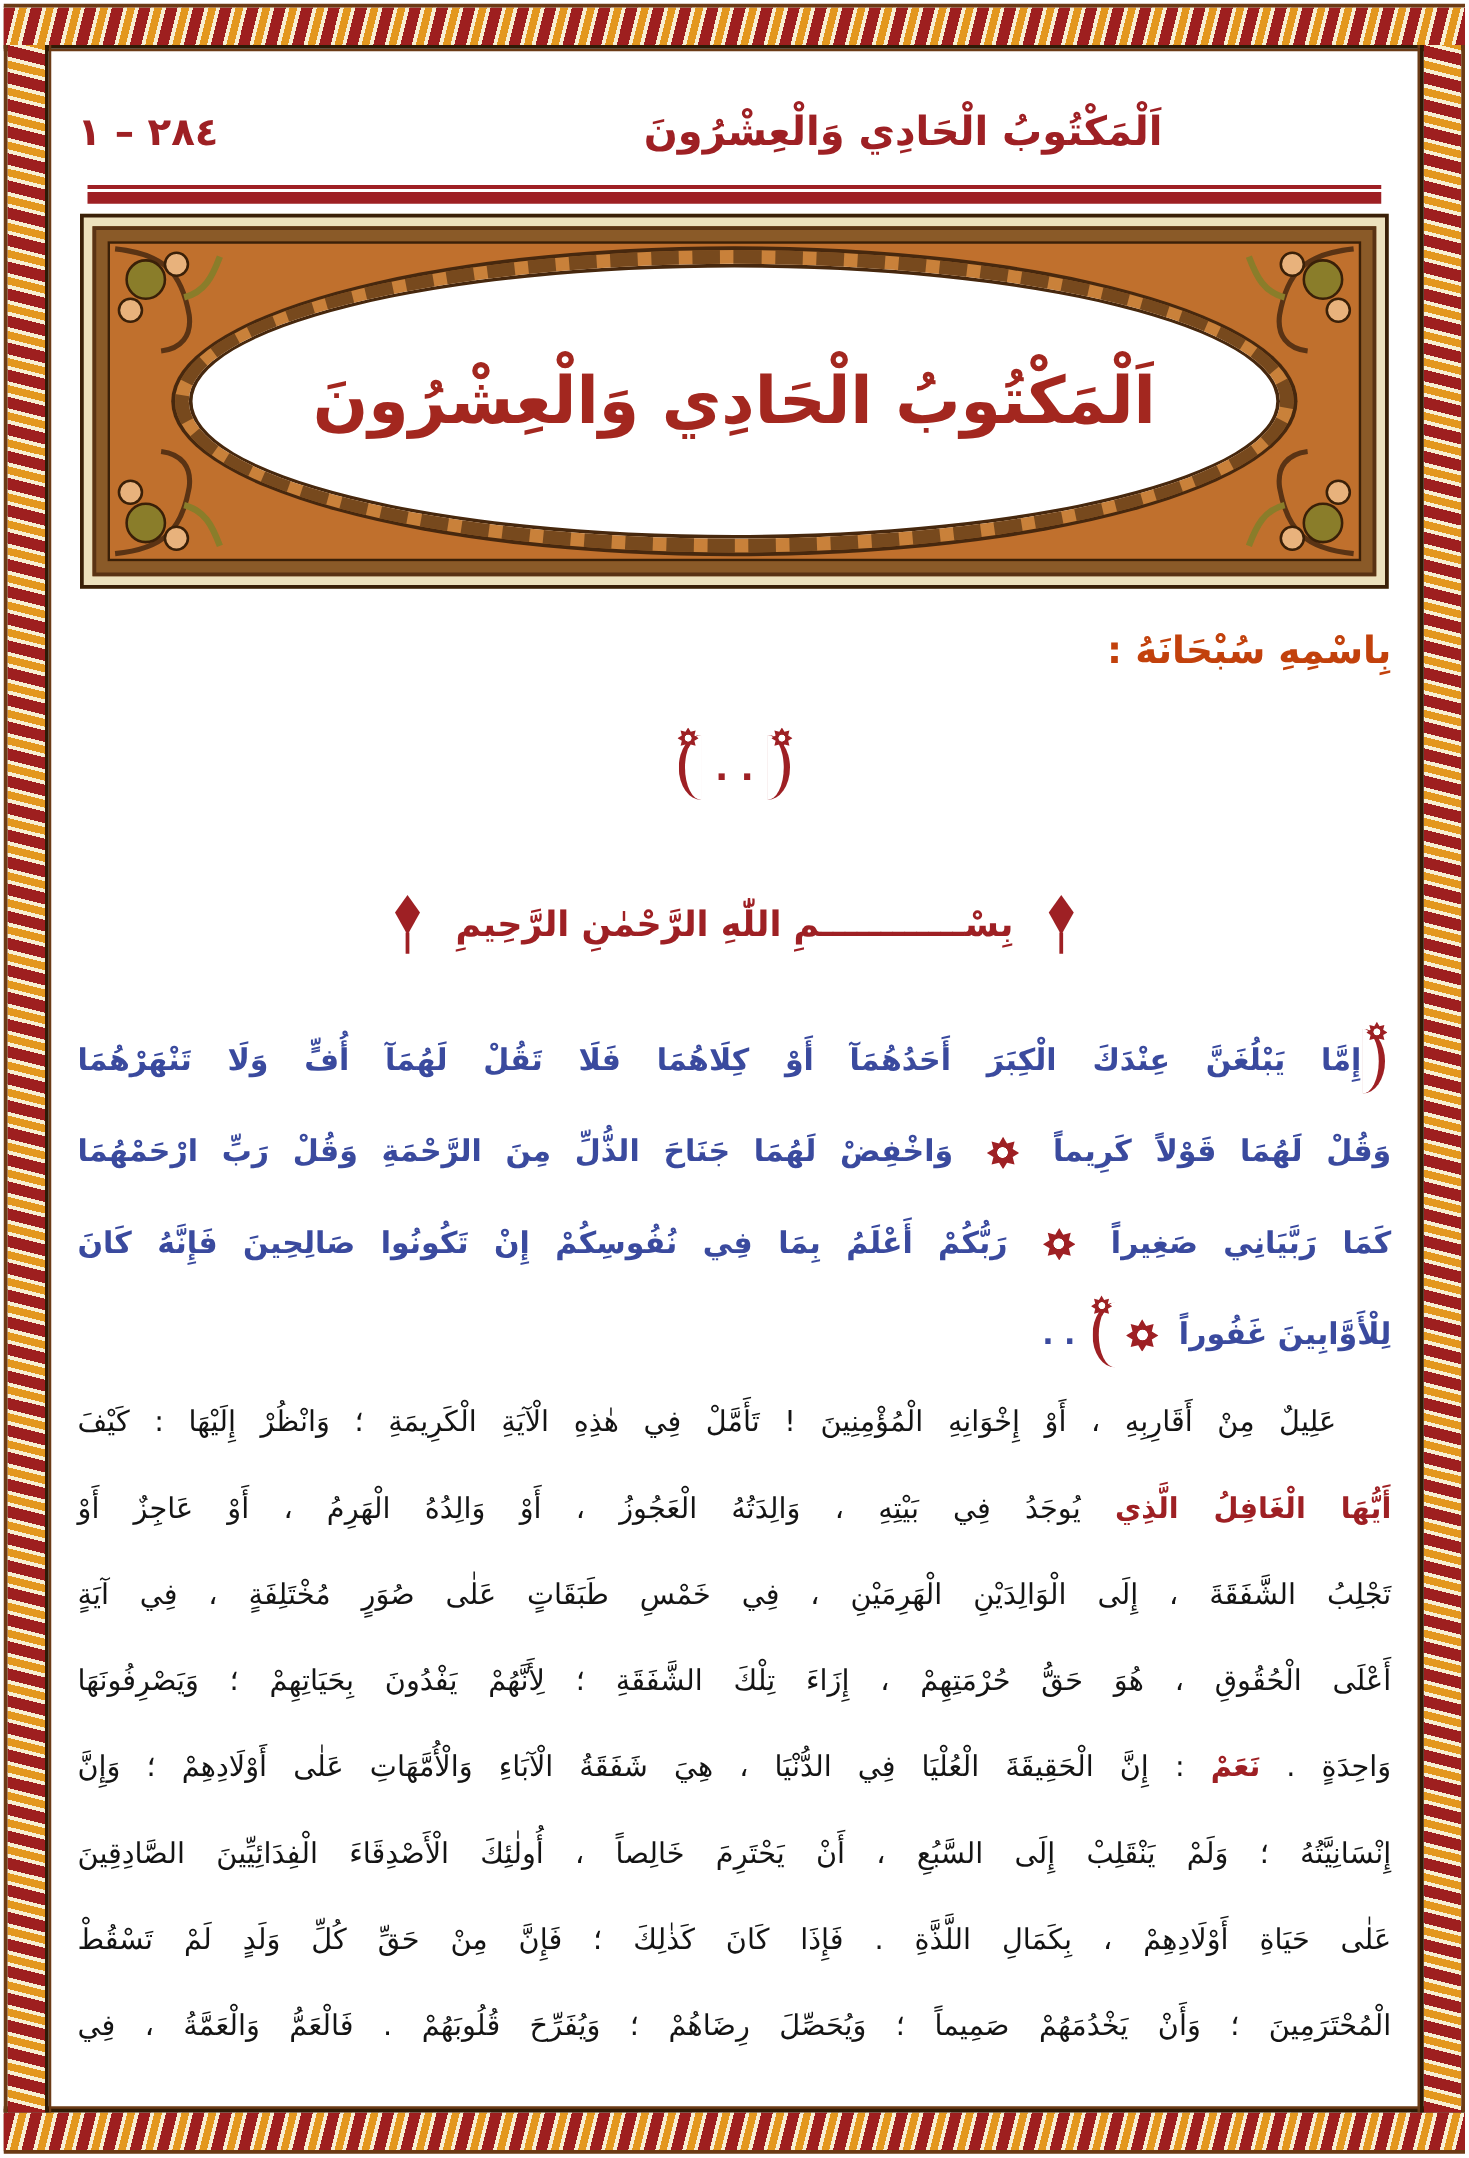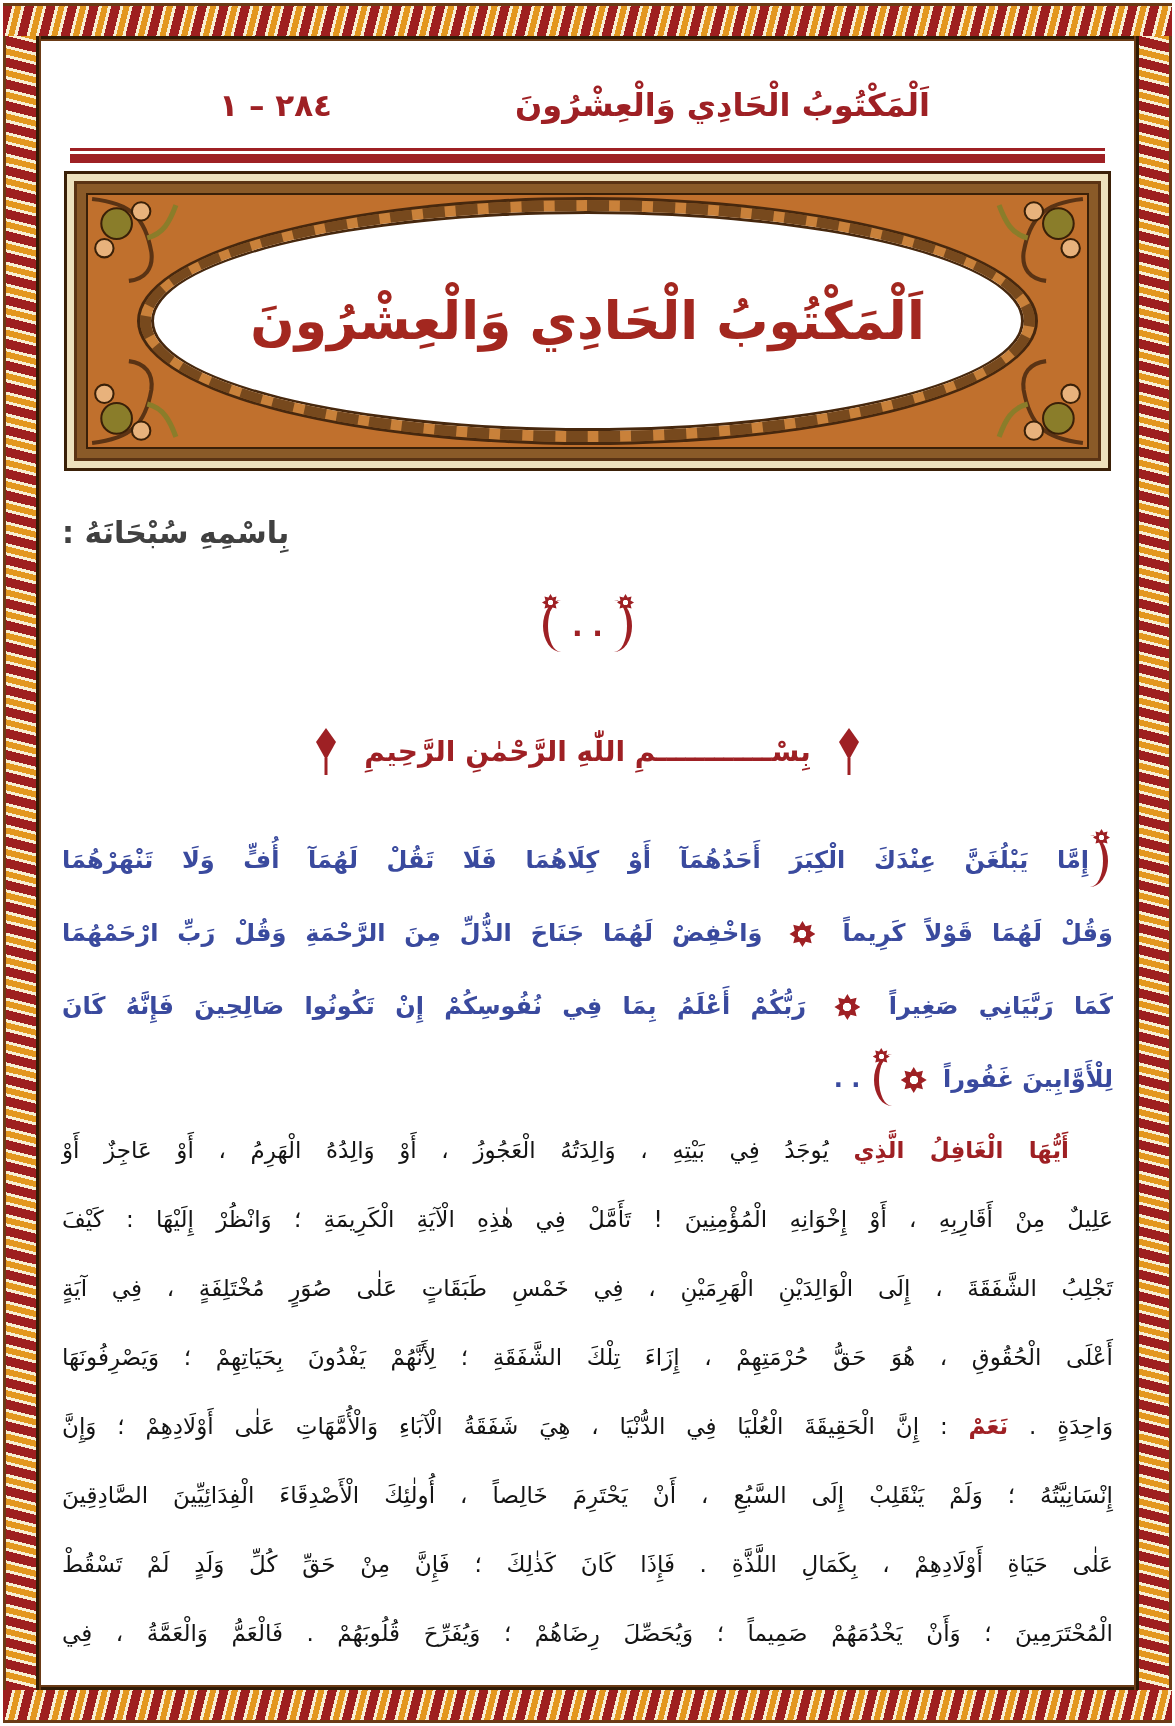--- a/index.html
+++ b/index.html
@@ -16,42 +16,42 @@
   .chain.v{top:36px;bottom:36px;width:30px;
      background:repeating-linear-gradient(14deg,#9e1f1f 0 9px,#f8efd2 9px 12px,#e3971e 12px 18px,#f8efd2 18px 21px);}
   .chain.left{left:3px;border-left:3px solid #6b3b16;border-right:3px solid #2f1a05;box-shadow:2px 0 0 #6b3b16;}
   .chain.right{right:3px;border-right:3px solid #6b3b16;border-left:3px solid #2f1a05;box-shadow:-2px 0 0 #6b3b16;}
 
   .content{position:absolute;inset:38px;padding:0 24px;direction:rtl;}
 
   
   .header{display:flex;align-items:baseline;margin-top:48px;height:46px;}
   .header-title{flex:1;text-align:center;font-size:32px;font-weight:bold;color:#9e2024;}
-  .page-number{width:270px;text-align:right;font-size:31px;font-weight:bold;color:#9e2024;letter-spacing:2px;}
+  .page-number{width:270px;text-align:left;font-size:31px;font-weight:bold;color:#9e2024;letter-spacing:2px;}
 
   .rule{height:15px;margin:16px 8px 0 8px;
         background:linear-gradient(#9e2024 0 3px,#ffffff 3px 6px,#9e2024 6px 15px);}
 
   
   .plaque{margin:8px 2px 0 2px;border:3px solid #3a2008;background:#ede1bd;padding:7px;}
   .plaque-mid{border:3px solid #5a3314;background:#8a5a28;padding:9px;}
   .plaque-inner{border:2px solid #3a2008;background:#c0702d;position:relative;height:252px;overflow:hidden;}
   .oval,.oval-dash{position:absolute;top:5px;bottom:5px;left:52px;right:52px;border-radius:50%;}
   .oval{background:#fff;border:11px solid #c9813a;box-shadow:0 0 0 3px #47280e, inset 0 0 0 3px #47280e;}
   .oval-dash{border:11px dashed rgba(70,40,12,.62);}
   .oval-label{position:absolute;inset:0;display:flex;align-items:center;justify-content:center;
       font-size:52px;font-weight:bold;color:#a3271f;white-space:nowrap;}
   .corner{position:absolute;width:92px;height:92px;}
   .corner.tl{top:0;right:auto;left:0;}
   .corner.tr{top:0;right:0;transform:scaleX(-1);}
   .corner.bl{bottom:0;left:0;transform:scaleY(-1);}
   .corner.br{bottom:0;right:0;transform:rotate(180deg);}
 
   
-  .bismihi{margin-top:44px;text-align:left;font-size:30px;font-weight:bold;color:#404040;}
+  .bismihi{margin-top:32px;text-align:right;font-size:30px;font-weight:bold;color:#c2410c;}
   .epigraph{margin-top:40px;height:72px;display:flex;align-items:center;justify-content:center;gap:10px;
       font-size:28px;font-weight:bold;}
   .basmala{margin-top:26px;height:126px;display:flex;align-items:center;justify-content:center;gap:26px;}
   .basmala-text{font-size:28px;font-weight:bold;color:#9e2024;}
 
   
   .quran{margin-top:10px;}
   .quran .line{line-height:73px;font-size:24px;font-weight:bold;color:#3a4a9e;
       text-align:justify;text-align-last:justify;}
   .quran .line.align-start{text-align-last:right;}
@@ -158,22 +158,22 @@
     </div>
 
     <div class="quran">
       <div class="line"><span class="inline-icon bracket-open-icon"></span><span class="seg seg-blue">إِمَّا يَبْلُغَنَّ عِنْدَكَ الْكِبَرَ أَحَدُهُمَآ أَوْ كِلَاهُمَا فَلَا تَقُلْ لَهُمَآ أُفٍّ وَلَا تَنْهَرْهُمَا</span></div>
       <div class="line"><span class="seg seg-blue">وَقُلْ لَهُمَا قَوْلاً كَرِيماً </span><span class="inline-icon rosette-icon"></span><span class="seg seg-blue"> وَاخْفِضْ لَهُمَا جَنَاحَ الذُّلِّ مِنَ الرَّحْمَةِ وَقُلْ رَبِّ ارْحَمْهُمَا</span></div>
       <div class="line"><span class="seg seg-blue">كَمَا رَبَّيَانِي صَغِيراً </span><span class="inline-icon rosette-icon"></span><span class="seg seg-blue"> رَبُّكُمْ أَعْلَمُ بِمَا فِي نُفُوسِكُمْ إِنْ تَكُونُوا صَالِحِينَ فَإِنَّهُ كَانَ</span></div>
       <div class="line align-start"><span class="seg seg-blue">لِلْأَوَّابِينَ غَفُوراً </span><span class="inline-icon rosette-icon"></span><span class="inline-icon bracket-close-icon"></span><span class="seg seg-blue"> . .</span></div>
     </div>
 
     <div class="bodytext">
+      <div class="line"><span class="seg seg-ink">عَلِيلٌ مِنْ أَقَارِبِهِ ، أَوْ إِخْوَانِهِ الْمُؤْمِنِينَ ! تَأَمَّلْ فِي هٰذِهِ الْآيَةِ الْكَرِيمَةِ ؛ وَانْظُرْ إِلَيْهَا : كَيْفَ</span></div>
       <div class="line"><span class="seg seg-red">أَيُّهَا الْغَافِلُ الَّذِي</span><span class="seg seg-ink"> يُوجَدُ فِي بَيْتِهِ ، وَالِدَتُهُ الْعَجُوزُ ، أَوْ وَالِدُهُ الْهَرِمُ ، أَوْ عَاجِزٌ أَوْ</span></div>
-      <div class="line"><span class="seg seg-ink">عَلِيلٌ مِنْ أَقَارِبِهِ ، أَوْ إِخْوَانِهِ الْمُؤْمِنِينَ ! تَأَمَّلْ فِي هٰذِهِ الْآيَةِ الْكَرِيمَةِ ؛ وَانْظُرْ إِلَيْهَا : كَيْفَ</span></div>
       <div class="line"><span class="seg seg-ink">تَجْلِبُ الشَّفَقَةَ ، إِلَى الْوَالِدَيْنِ الْهَرِمَيْنِ ، فِي خَمْسِ طَبَقَاتٍ عَلٰى صُوَرٍ مُخْتَلِفَةٍ ، فِي آيَةٍ</span></div>
       <div class="line"><span class="seg seg-ink">أَعْلَى الْحُقُوقِ ، هُوَ حَقُّ حُرْمَتِهِمْ ، إِزَاءَ تِلْكَ الشَّفَقَةِ ؛ لِأَنَّهُمْ يَفْدُونَ بِحَيَاتِهِمْ ؛ وَيَصْرِفُونَهَا</span></div>
       <div class="line"><span class="seg seg-ink">وَاحِدَةٍ . </span><span class="seg seg-red">نَعَمْ</span><span class="seg seg-ink"> : إِنَّ الْحَقِيقَةَ الْعُلْيَا فِي الدُّنْيَا ، هِيَ شَفَقَةُ الْآبَاءِ وَالْأُمَّهَاتِ عَلٰى أَوْلَادِهِمْ ؛ وَإِنَّ</span></div>
       <div class="line"><span class="seg seg-ink">إِنْسَانِيَّتُهُ ؛ وَلَمْ يَنْقَلِبْ إِلَى السَّبُعِ ، أَنْ يَحْتَرِمَ خَالِصاً ، أُولٰئِكَ الْأَصْدِقَاءَ الْفِدَائِيِّينَ الصَّادِقِينَ</span></div>
       <div class="line"><span class="seg seg-ink">عَلٰى حَيَاةِ أَوْلَادِهِمْ ، بِكَمَالِ اللَّذَّةِ . فَإِذَا كَانَ كَذٰلِكَ ؛ فَإِنَّ مِنْ حَقِّ كُلِّ وَلَدٍ لَمْ تَسْقُطْ</span></div>
       <div class="line"><span class="seg seg-ink">الْمُحْتَرَمِينَ ؛ وَأَنْ يَخْدُمَهُمْ صَمِيماً ؛ وَيُحَصِّلَ رِضَاهُمْ ؛ وَيُفَرِّحَ قُلُوبَهُمْ . فَالْعَمُّ وَالْعَمَّةُ ، فِي</span></div>
     </div>
 
   </div>
 </div>

